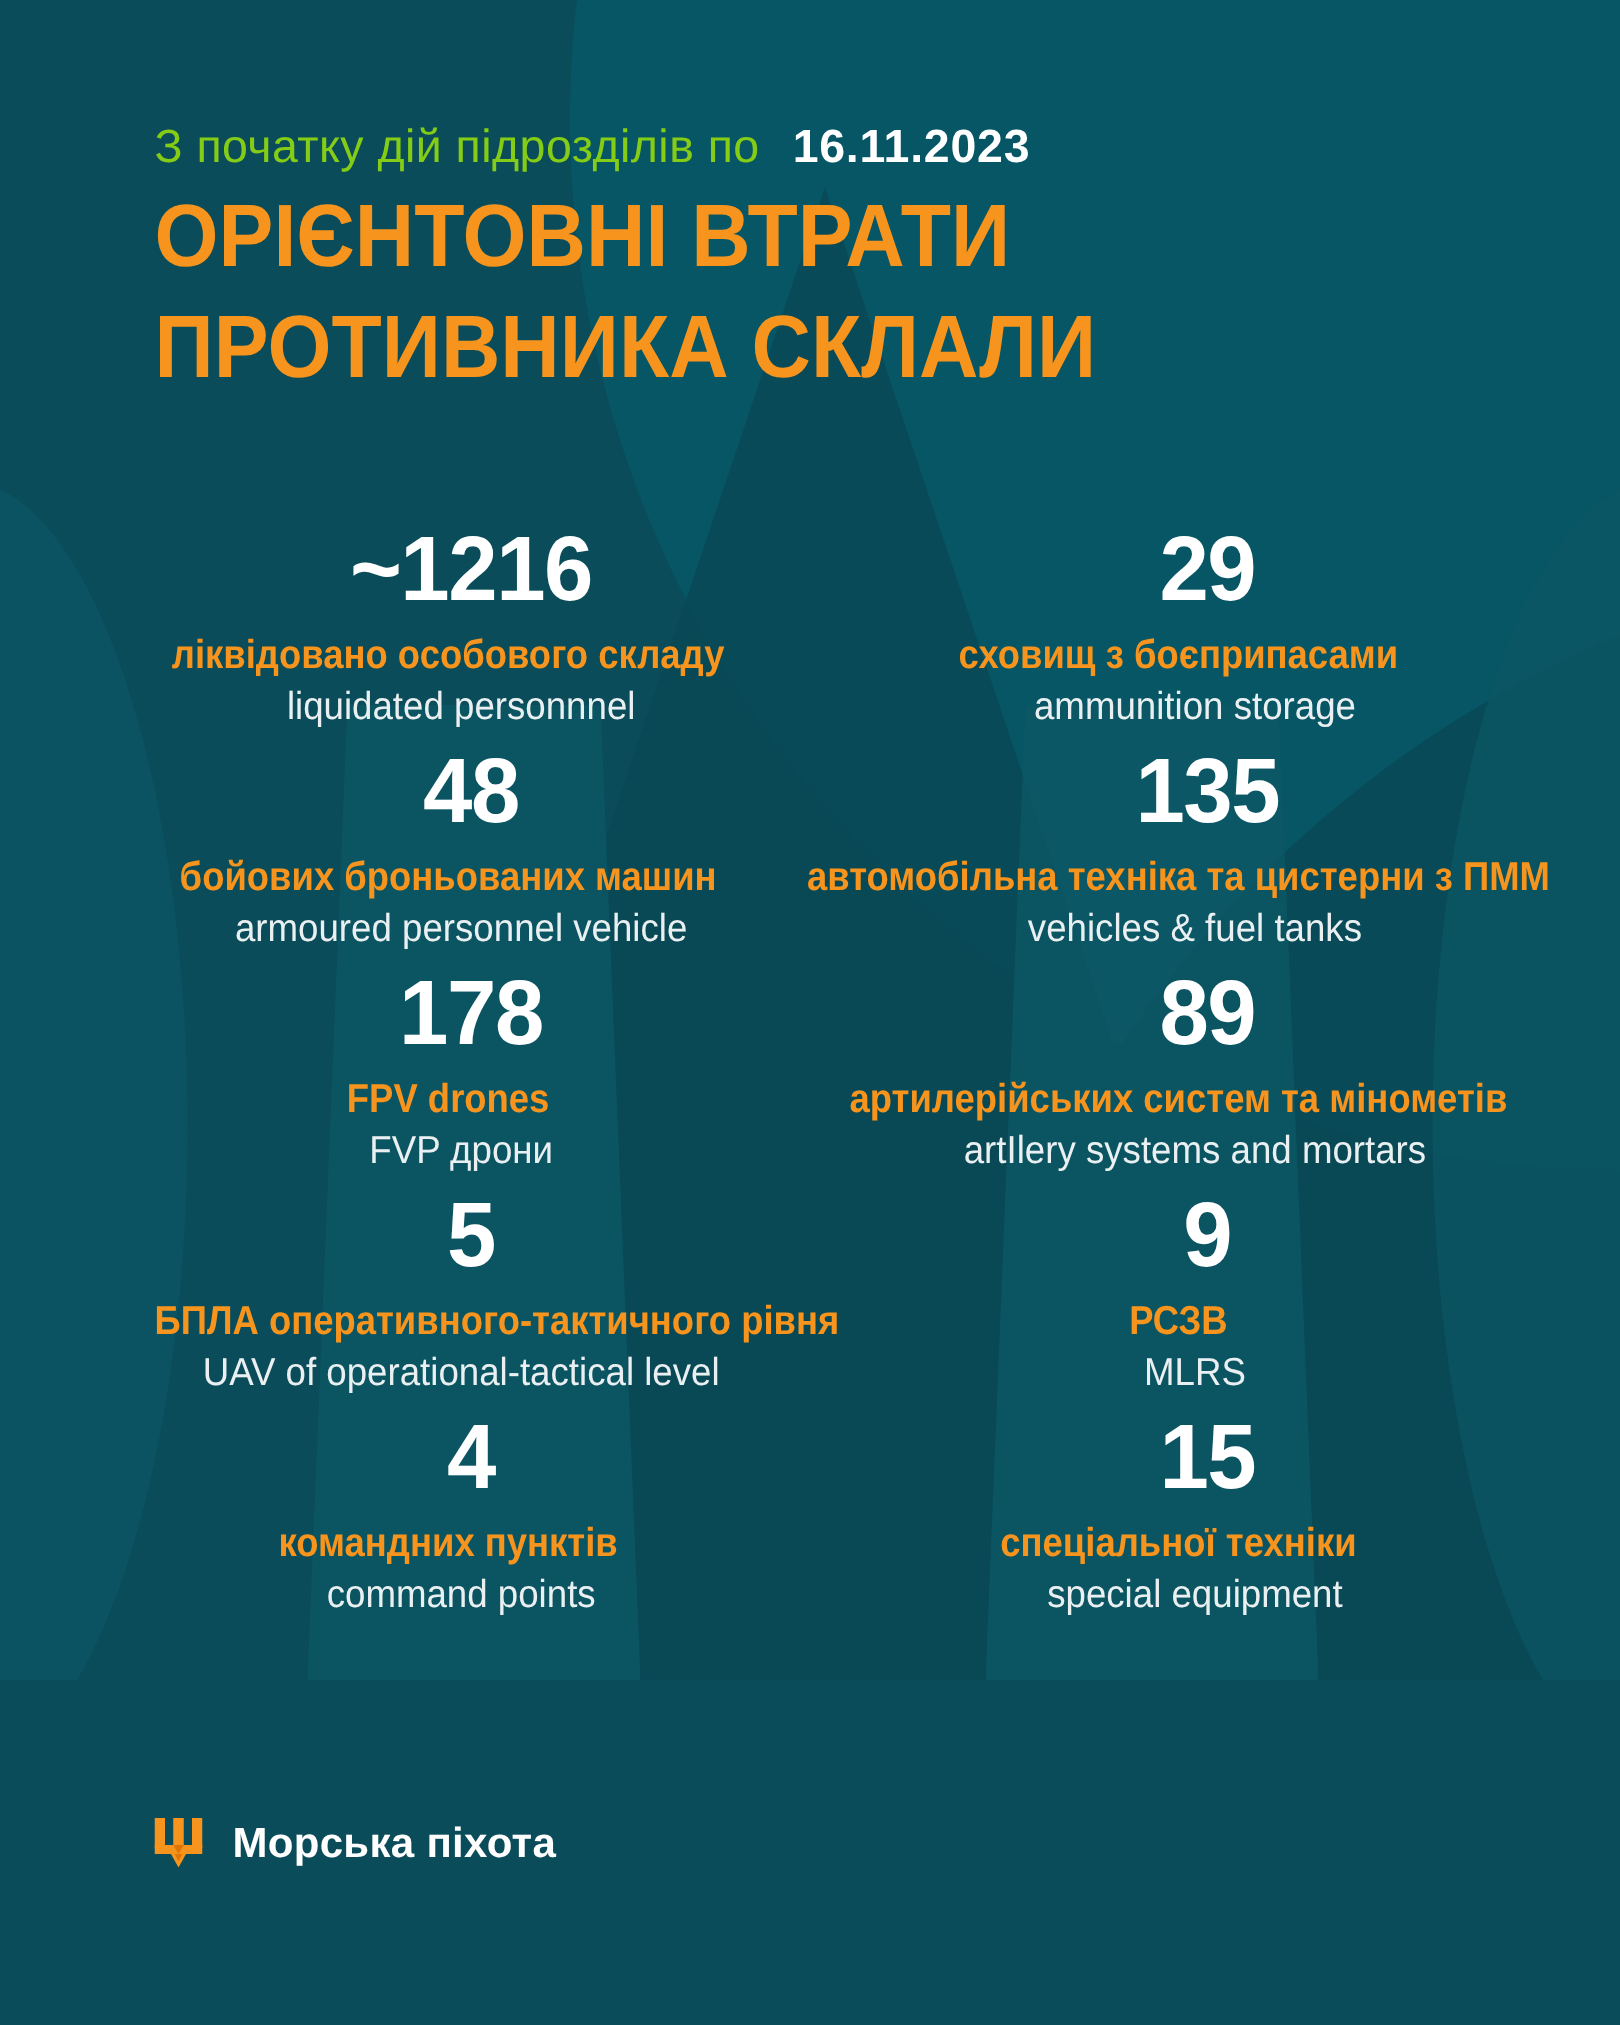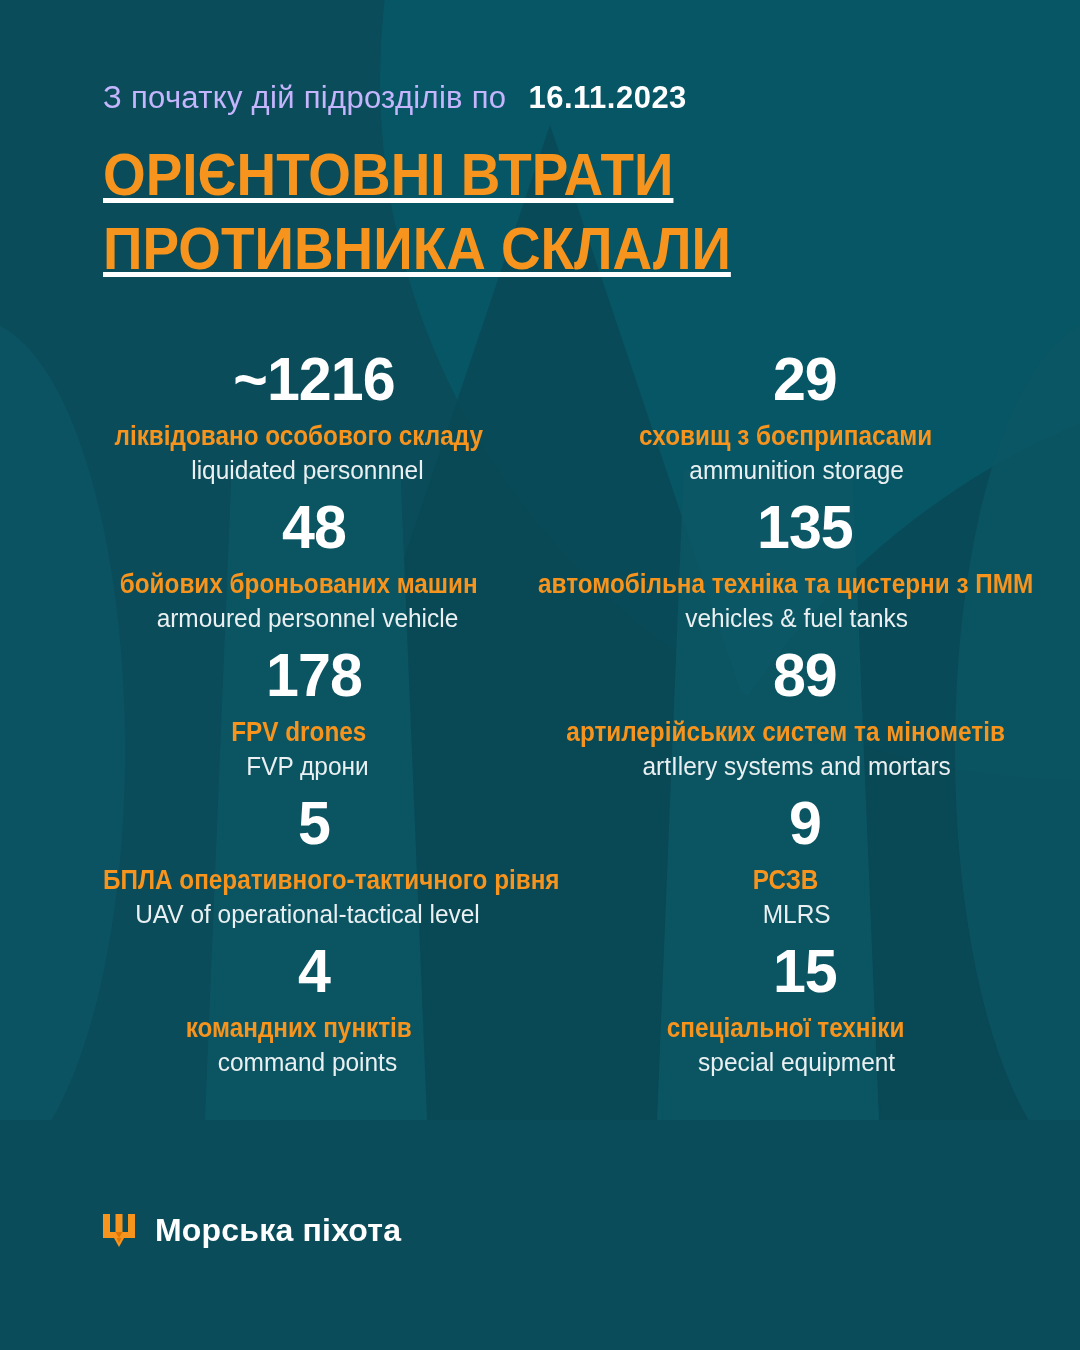--- a/index.html
+++ b/index.html
@@ -39,24 +39,24 @@
     background:#0c5765; border-radius:50%; opacity:.7;
   }
   .wm-petal-left  { left:-175px; }
   .wm-petal-right { right:-175px; }
 
   
   .header {
     position:absolute; left:103px; top:80px;
     display:flex; align-items:baseline; gap:22px; white-space:nowrap;
   }
-  .period-label { color:#c4b5fd; font-size:31px; font-weight:500; letter-spacing:.3px; }
+  .period-label { color:#84cc16; font-size:31px; font-weight:500; letter-spacing:.3px; }
   .period-date  { color:#ffffff; font-size:31px; font-weight:800; letter-spacing:.5px;text-align:center; }
 
-  .title-block { position:absolute; left:103px; top:138px;text-decoration:underline; }
+  .title-block { position:absolute; left:103px; top:120px; }
   .title-line {
     color:#f7941d; font-size:59px; font-weight:800; line-height:74px;
     letter-spacing:0px; white-space:nowrap;
     transform:scaleX(.93); transform-origin:left center;
   }
 
   
   .stats {
     position:absolute; left:103px; top:349px; width:940px;
     display:grid; grid-template-columns:435px 1fr; grid-auto-rows:148px;text-align:center;
@@ -75,21 +75,21 @@
     color:#eaf0f1; font-size:26px; font-weight:400; line-height:1.2; margin-top:3px;
     white-space:nowrap; transform:scaleX(.94); transform-origin:left center;
   }
 
   
   .footer {
     position:absolute; left:103px; top:1212px;
     display:flex; align-items:center; gap:20px;
   }
   .trident { width:32px; height:34px; display:block; }
-  .brand-label { color:#ffffff; font-size:32px; font-weight:600; letter-spacing:.2px; }
+  .brand-label { color:#ffffff; font-size:28px; font-weight:600; letter-spacing:.2px; }
 </style>
 </head>
 <body>
 
 <div class="canvas">
 
   <div class="watermark">
     <div class="wm-circle-light"></div>
     <div class="wm-circle-dark"></div>
     <div class="wm-triangle"></div>

